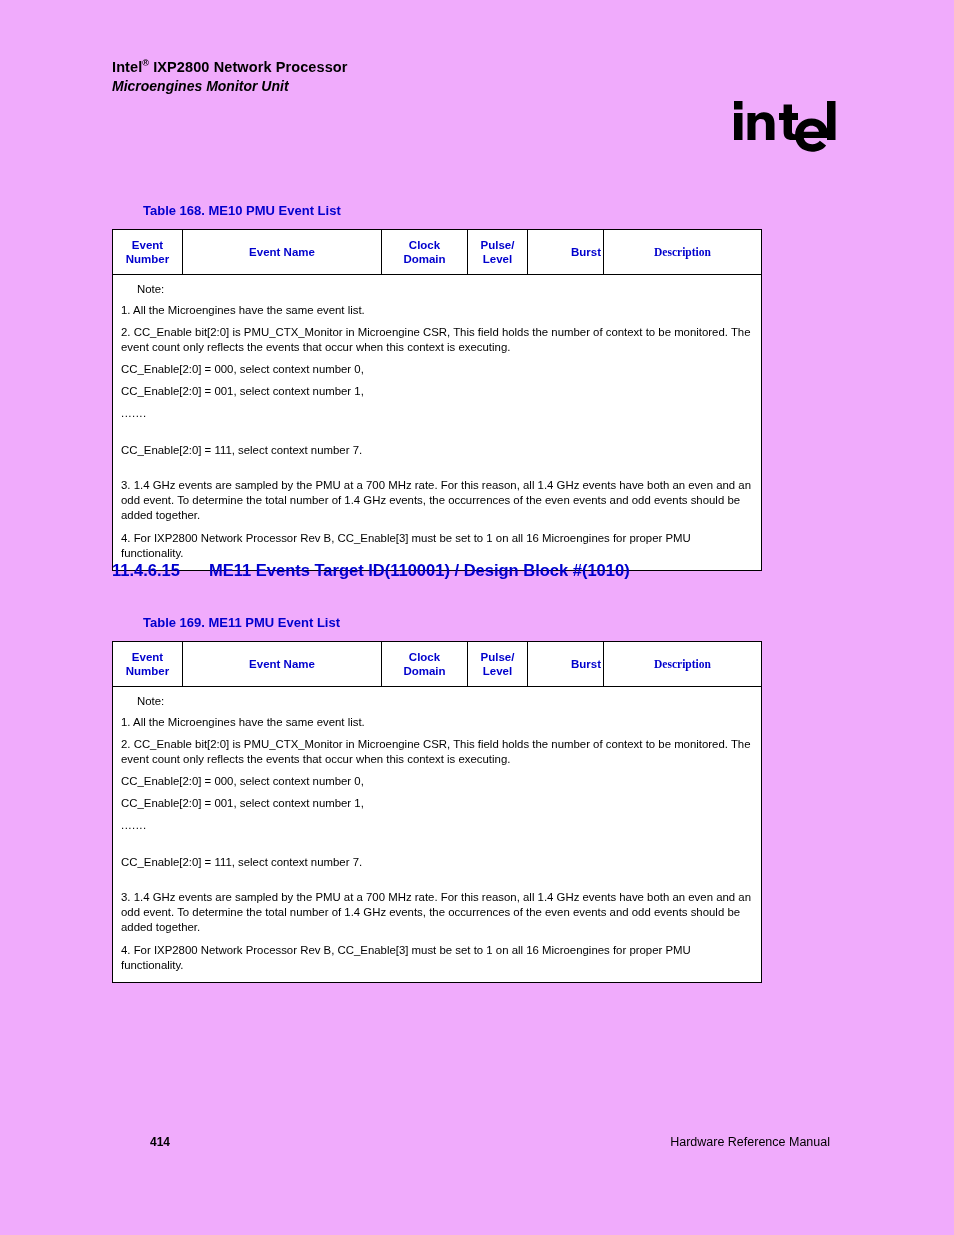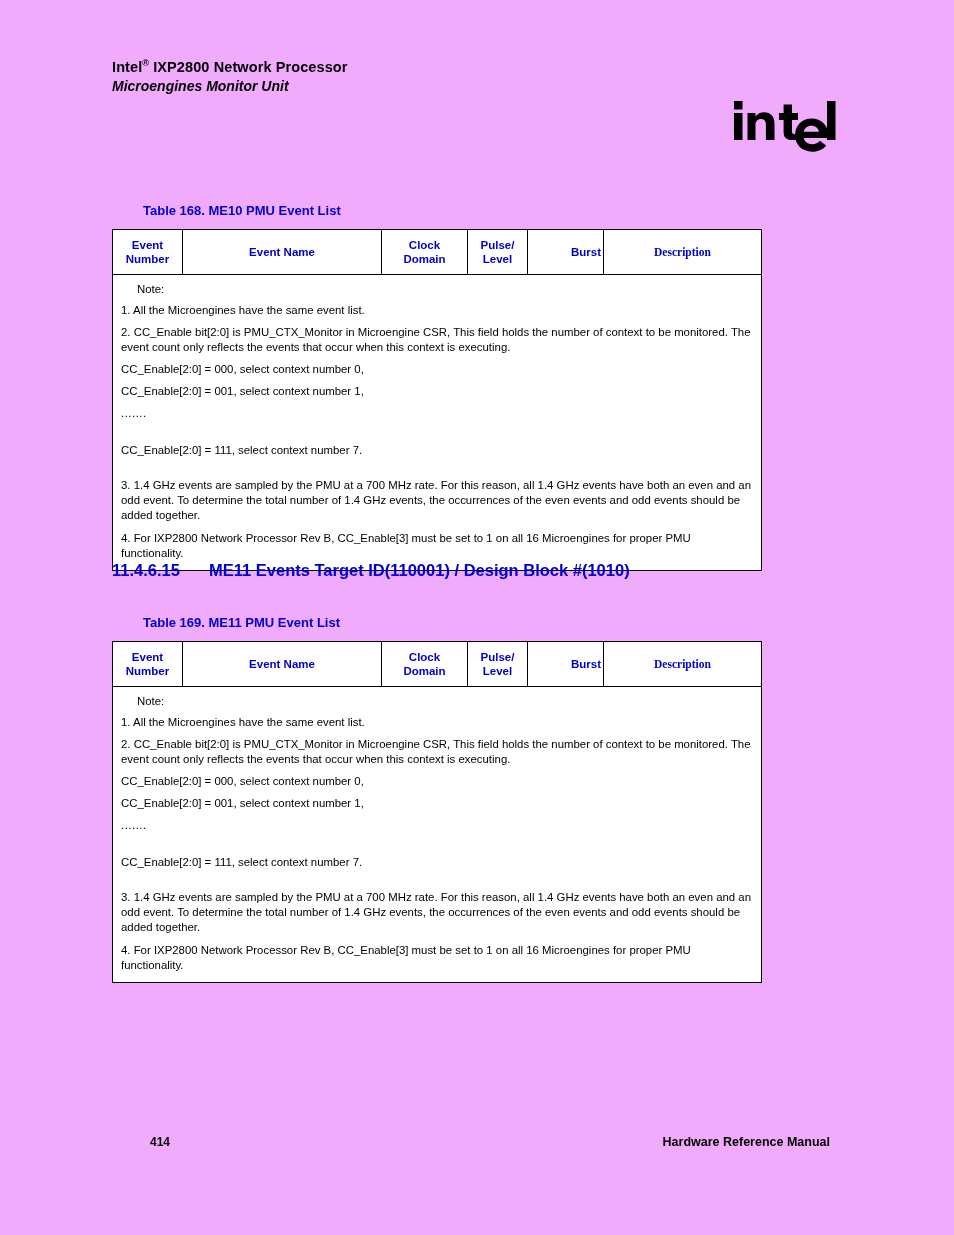--- a/index.html
+++ b/index.html
@@ -143,21 +143,21 @@
     top: 1135px;
     font-size: 12px;
     font-weight: bold;
     margin-left: 38px;
   }
   .footer-title {
     position: absolute;
     right: 124px;
     top: 1135px;
     font-size: 12.5px;
-    font-weight: bold;
+    font-weight: normal;
     white-space: nowrap;
   }
 </style>
 </head>
 <body>
 
 <div class="page">
 
   <div class="doc-header">
     <div class="line1"><span>Intel</span><sup>®</sup>

